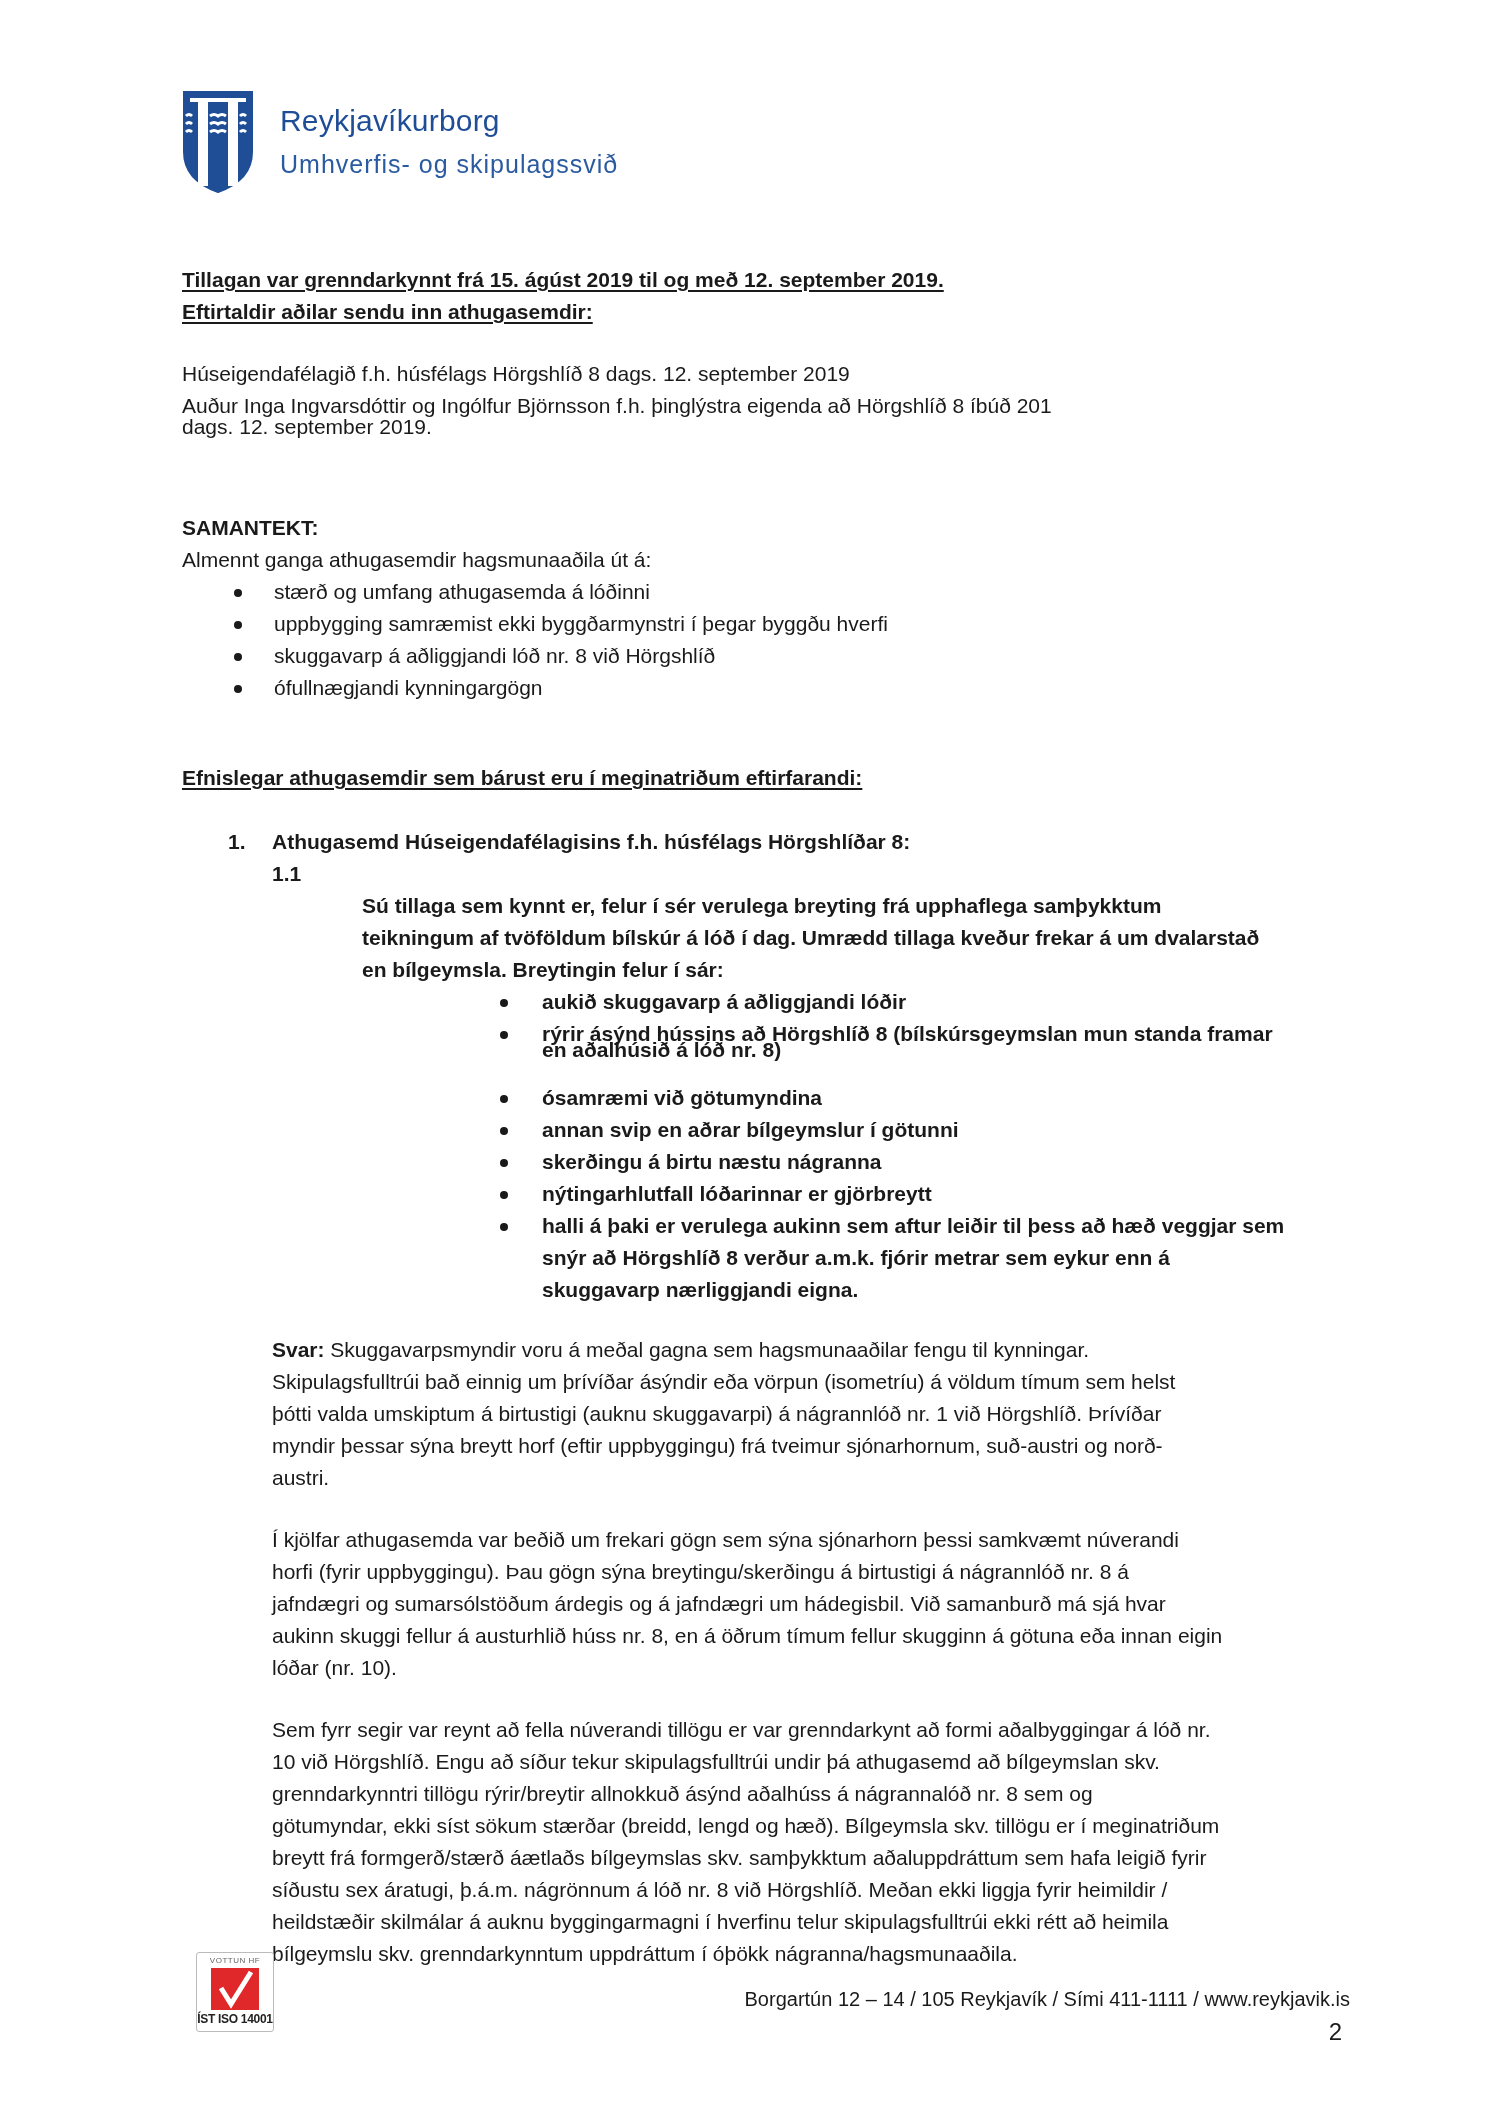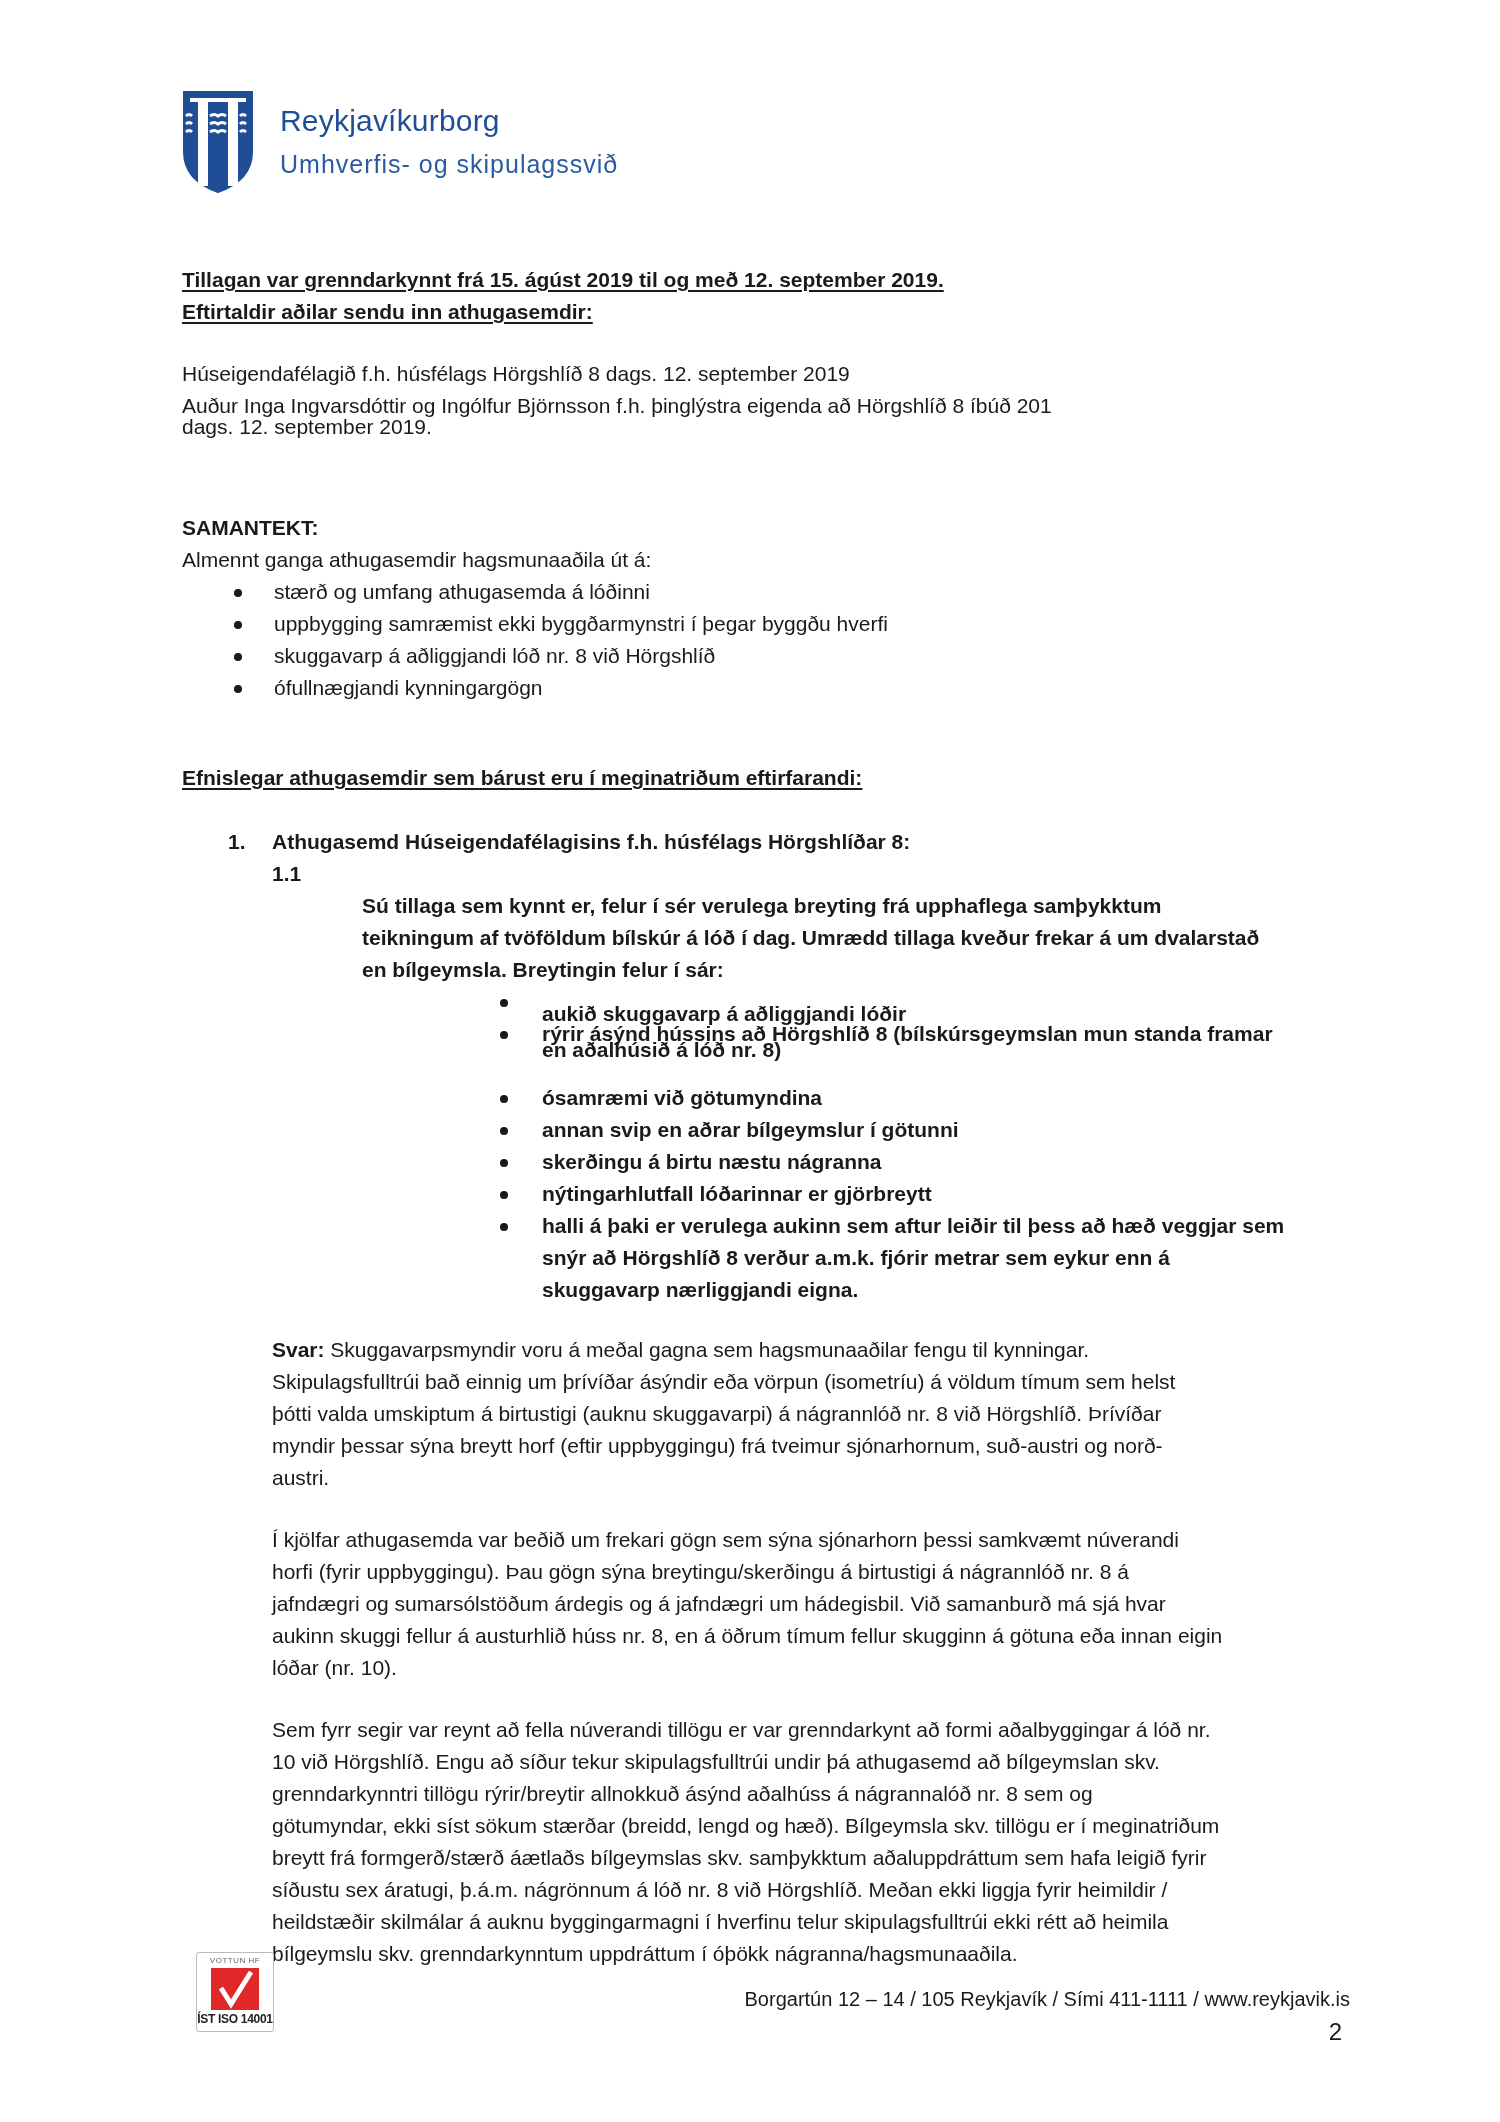--- a/index.html
+++ b/index.html
@@ -85,21 +85,21 @@
 <div class="abs text bold" style="left:228px; top:826px;">1.</div>
 <div class="abs text bold" style="left:272px; top:826px;">Athugasemd Húseigendafélagisins f.h. húsfélags Hörgshlíðar 8:</div>
 <div class="abs text bold" style="left:272px; top:858px;">1.1</div>
 
 <div class="abs text bold" style="left:362px; top:890px;">Sú tillaga sem kynnt er, felur í sér verulega breyting frá upphaflega samþykktum</div>
 <div class="abs text bold" style="left:362px; top:922px;">teikningum af tvöföldum bílskúr á lóð í dag. Umrædd tillaga kveður frekar á um dvalarstað</div>
 <div class="abs text bold" style="left:362px; top:954px;">en bílgeymsla. Breytingin felur í sár:</div>
 
 <div class="abs text bold" style="left:500px; top:986px;">
   <span class="bullet-dot" style="left:0; top:13px;"></span>
-  <span style="position:absolute; left:42px; top:12px;">aukið skuggavarp á aðliggjandi lóðir</span>
+  <span style="position:absolute; left:42px; top:0;">aukið skuggavarp á aðliggjandi lóðir</span>
 </div>
 <div class="abs text bold" style="left:500px; top:1018px;">
   <span class="bullet-dot" style="left:0; top:13px;"></span>
   <span style="position:absolute; left:42px; top:0;">rýrir ásýnd hússins að Hörgshlíð 8 (bílskúrsgeymslan mun standa framar</span>
   <span style="position:absolute; left:42px; top:16px;">en aðalhúsið á lóð nr. 8)</span>
 </div>
 <div class="abs text bold" style="left:500px; top:1082px;">
   <span class="bullet-dot" style="left:0; top:13px;"></span>
   <span style="position:absolute; left:42px; top:0;">ósamræmi við götumyndina</span>
 </div>
@@ -119,21 +119,21 @@
   <span class="bullet-dot" style="left:0; top:13px;"></span>
   <span style="position:absolute; left:42px; top:0;">halli á þaki er verulega aukinn sem aftur leiðir til þess að hæð veggjar sem</span>
   <span style="position:absolute; left:42px; top:32px;">snýr að Hörgshlíð 8 verður a.m.k. fjórir metrar sem eykur enn á</span>
   <span style="position:absolute; left:42px; top:64px;">skuggavarp nærliggjandi eigna.</span>
 </div>
 
 <div class="abs text" style="left:272px; top:1334px;text-align:right;">
   <span class="bold">Svar:</span><span> Skuggavarpsmyndir voru á meðal gagna sem hagsmunaaðilar fengu til kynningar.</span>
 </div>
 <div class="abs text" style="left:272px; top:1366px;">Skipulagsfulltrúi bað einnig um þrívíðar ásýndir eða vörpun (isometríu) á völdum tímum sem helst</div>
-<div class="abs text" style="left:272px; top:1398px;">þótti valda umskiptum á birtustigi (auknu skuggavarpi) á nágrannlóð nr. 8 við Hörgshlíð. Þrívíðar</div>
+<div class="abs text" style="left:272px; top:1398px;">þótti valda umskiptum á birtustigi (auknu skuggavarpi) á nágrannlóð nr. 1 við Hörgshlíð. Þrívíðar</div>
 <div class="abs text" style="left:272px; top:1430px;">myndir þessar sýna breytt horf (eftir uppbyggingu) frá tveimur sjónarhornum, suð-austri og norð-</div>
 <div class="abs text" style="left:272px; top:1462px;">austri.</div>
 
 <div class="abs text" style="left:272px; top:1524px;">Í kjölfar athugasemda var beðið um frekari gögn sem sýna sjónarhorn þessi samkvæmt núverandi</div>
 <div class="abs text" style="left:272px; top:1556px;">horfi (fyrir uppbyggingu). Þau gögn sýna breytingu/skerðingu á birtustigi á nágrannlóð nr. 8 á</div>
 <div class="abs text" style="left:272px; top:1588px;">jafndægri og sumarsólstöðum árdegis og á jafndægri um hádegisbil. Við samanburð má sjá hvar</div>
 <div class="abs text" style="left:272px; top:1620px;">aukinn skuggi fellur á austurhlið húss nr. 8, en á öðrum tímum fellur skugginn á götuna eða innan eigin</div>
 <div class="abs text" style="left:272px; top:1652px;">lóðar (nr. 10).</div>
 
 <div class="abs text" style="left:272px; top:1714px;">Sem fyrr segir var reynt að fella núverandi tillögu er var grenndarkynt að formi aðalbyggingar á lóð nr.</div>

